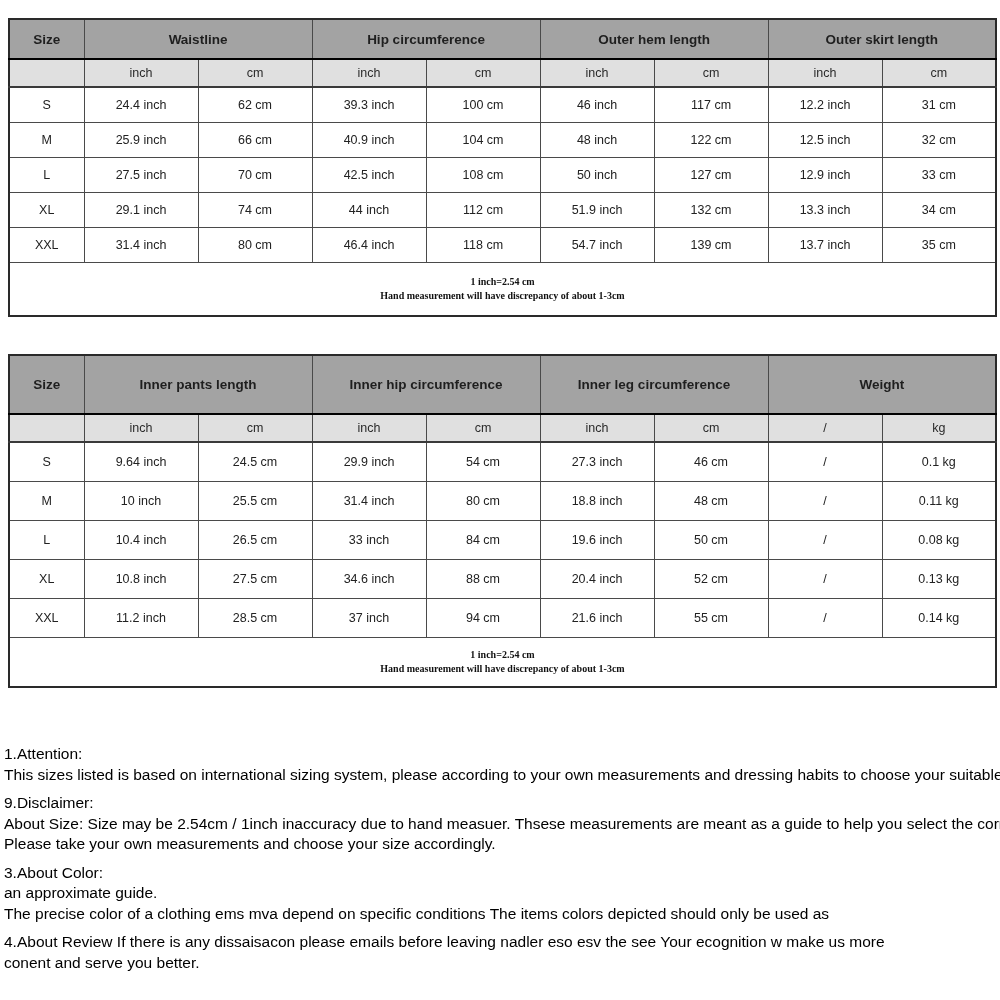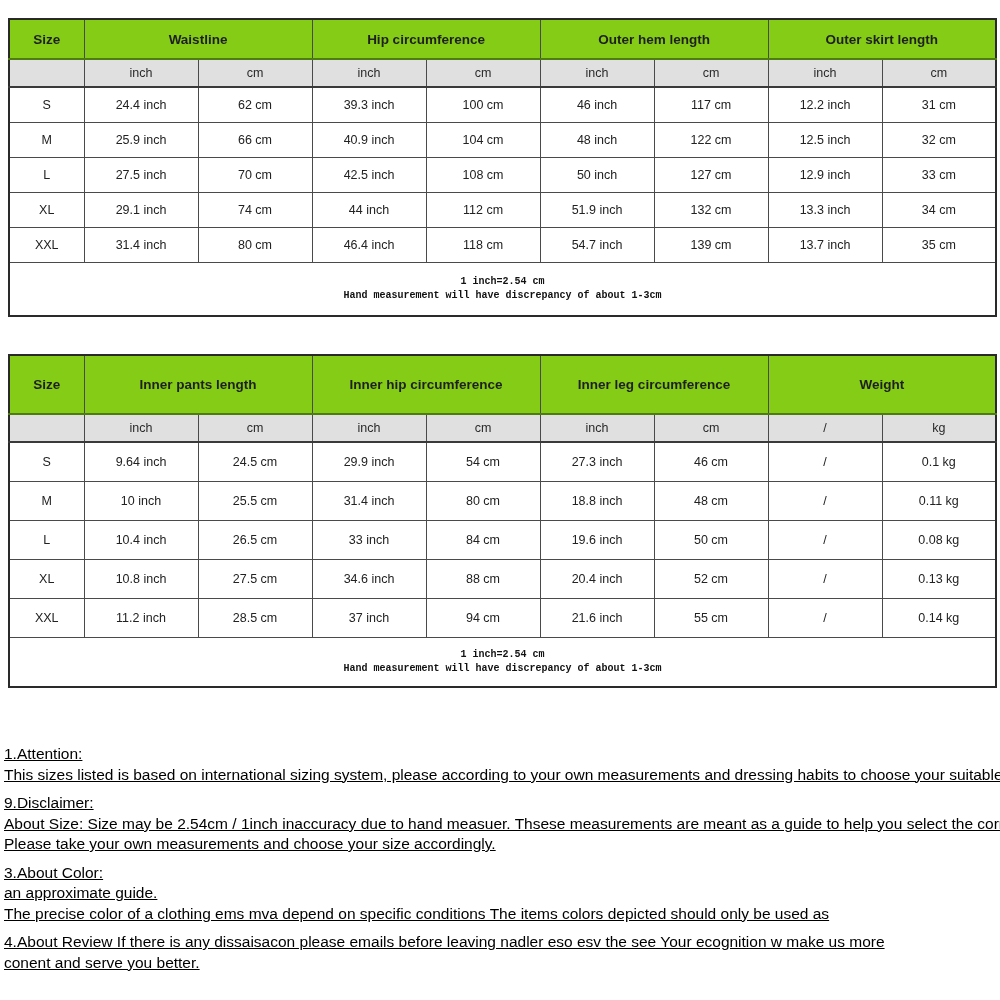--- a/index.html
+++ b/index.html
@@ -29,60 +29,60 @@
   .t2 { margin-top: 37px; }
   .size-table th, .size-table td {
     border: 1px solid #4a4a4a;
     text-align: center;
     vertical-align: middle;
     padding: 0;
     overflow: hidden;
   }
   th.group {
     height: 38px;
-    background: #84cc16;
+    background: #a3a3a3;
     font-size: 13.5px;
     font-weight: bold;
     color: #1f1f1f;
-    border-bottom: 2px solid #4d7c0f;
+    border-bottom: 2px solid #000000;
   }
   .t2 th.group { height: 57px; }
   tr.units td {
     height: 26px;
     background: #e0e0e0;
     font-size: 12.5px;
     color: #2a2a2a;
     border-bottom: 2px solid #3a3a3a;
     text-align: center;
   }
   tr.data td {
     height: 34px;
     font-size: 12.5px;
     color: #222222;
     background: #ffffff;
   }
   .t2 tr.data td { height: 38px; }
   td.footer {
     height: 52px;
     background: #ffffff;
-    font-family: Liberation Mono, monospace;
+    font-family: Liberation Serif, serif;
     font-weight: bold;
     font-size: 10px;
     line-height: 14px;
     color: #111111;
   }
   .t2 td.footer { height: 48px; }
   .notes {
     margin: 56px 0 0 4px;
     font-size: 15.5px;
     line-height: 20.5px;
     color: #000000;
     overflow: hidden;
   }
-  .note-para { margin: 0 11px 8px 0; text-decoration: underline; }
+  .note-para { margin: 0 11px 8px 0; }
   .note-line { white-space: nowrap; }
 </style>
 </head>
 <body>
 
 <div class="page">
 
   <table class="size-table t1">
     <colgroup>
       <col style="width:75px">

